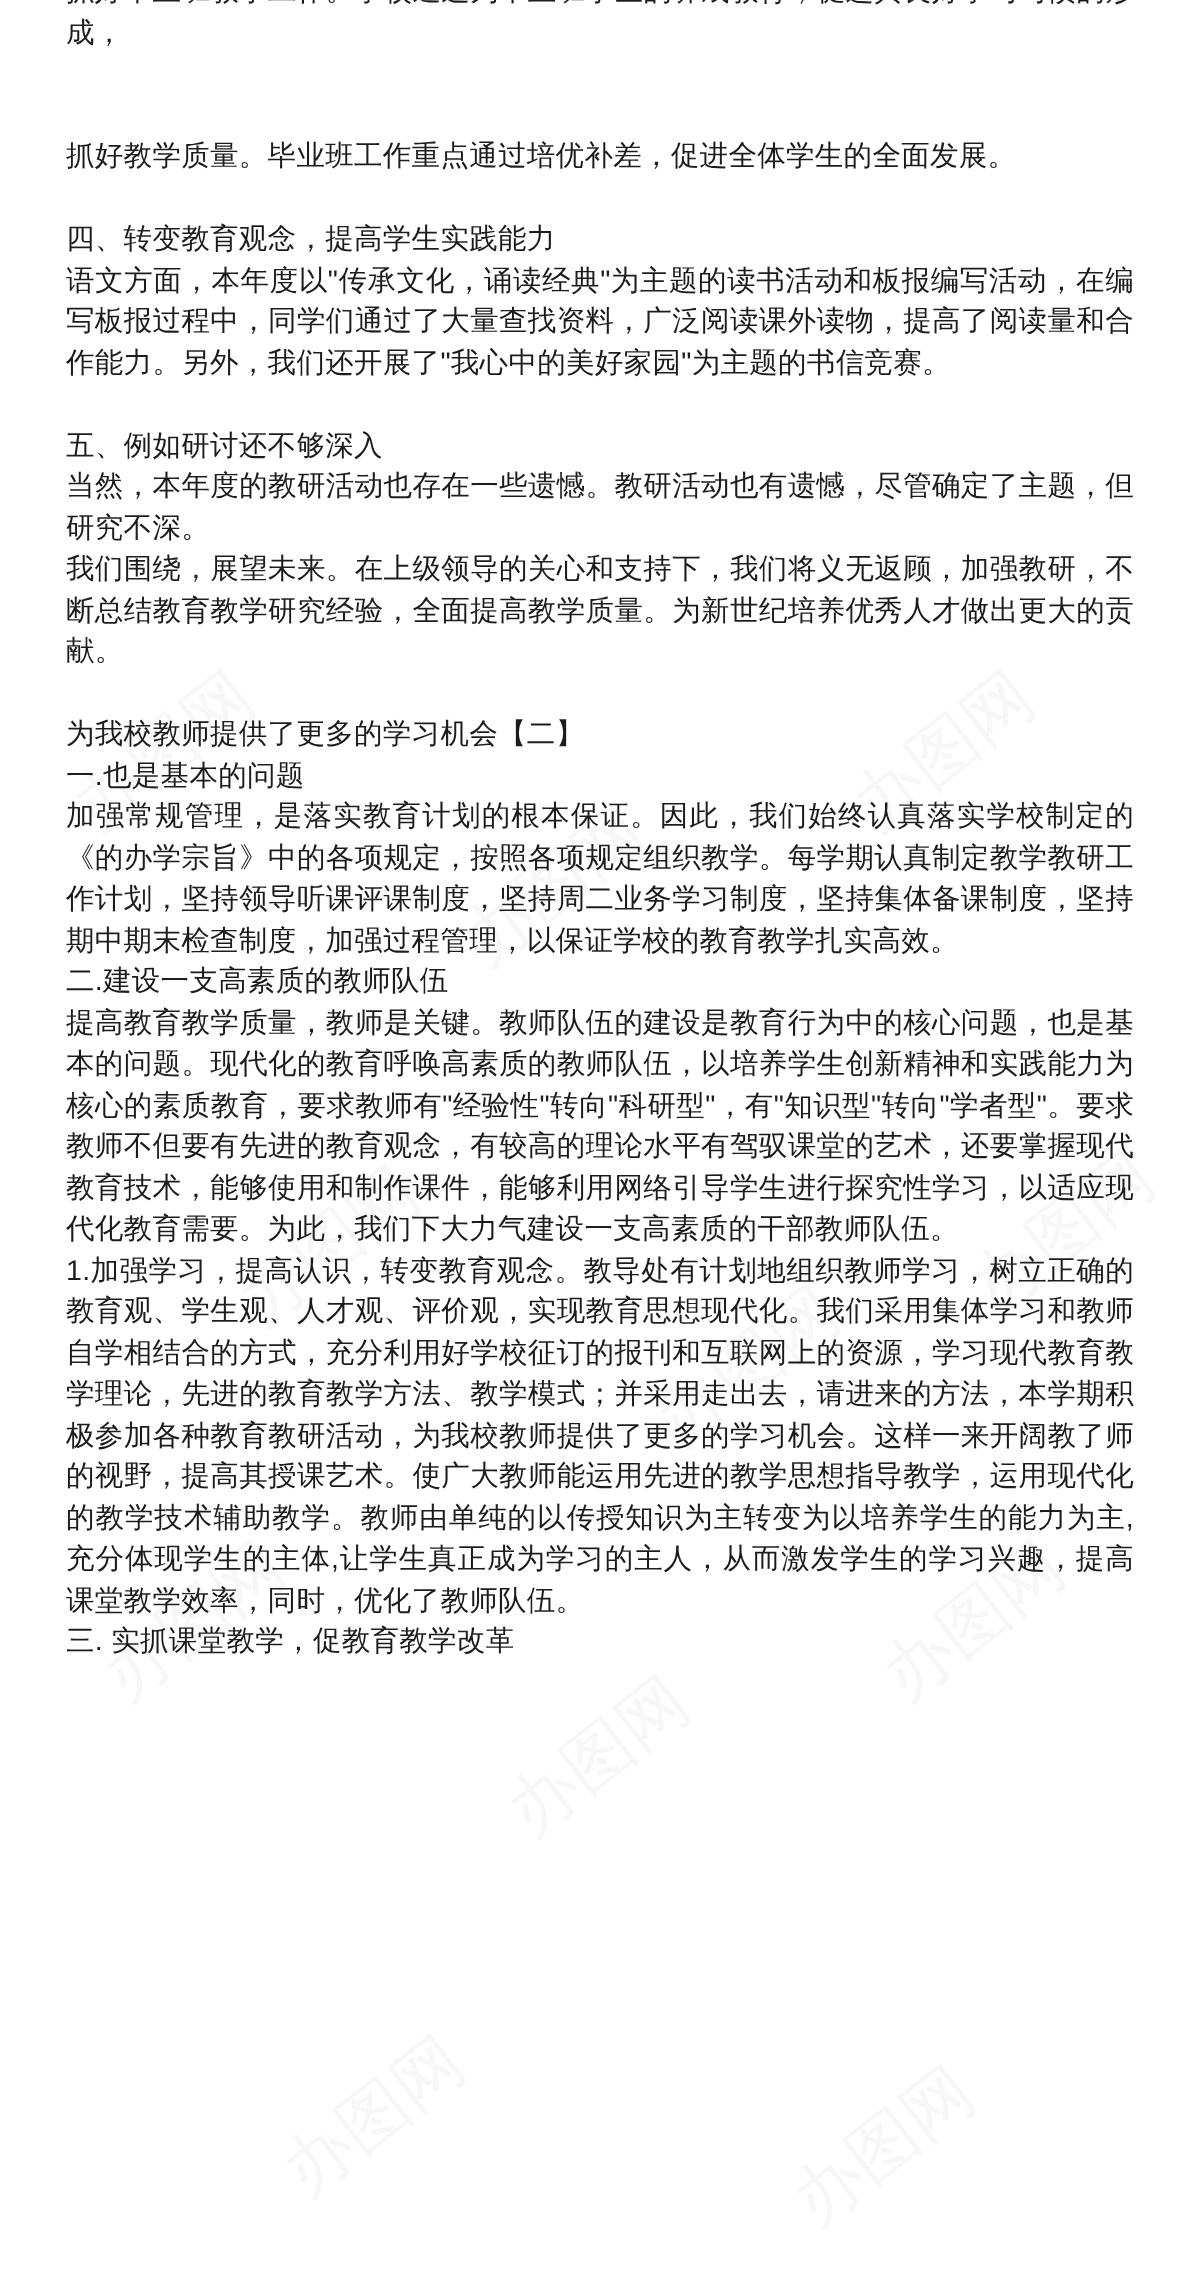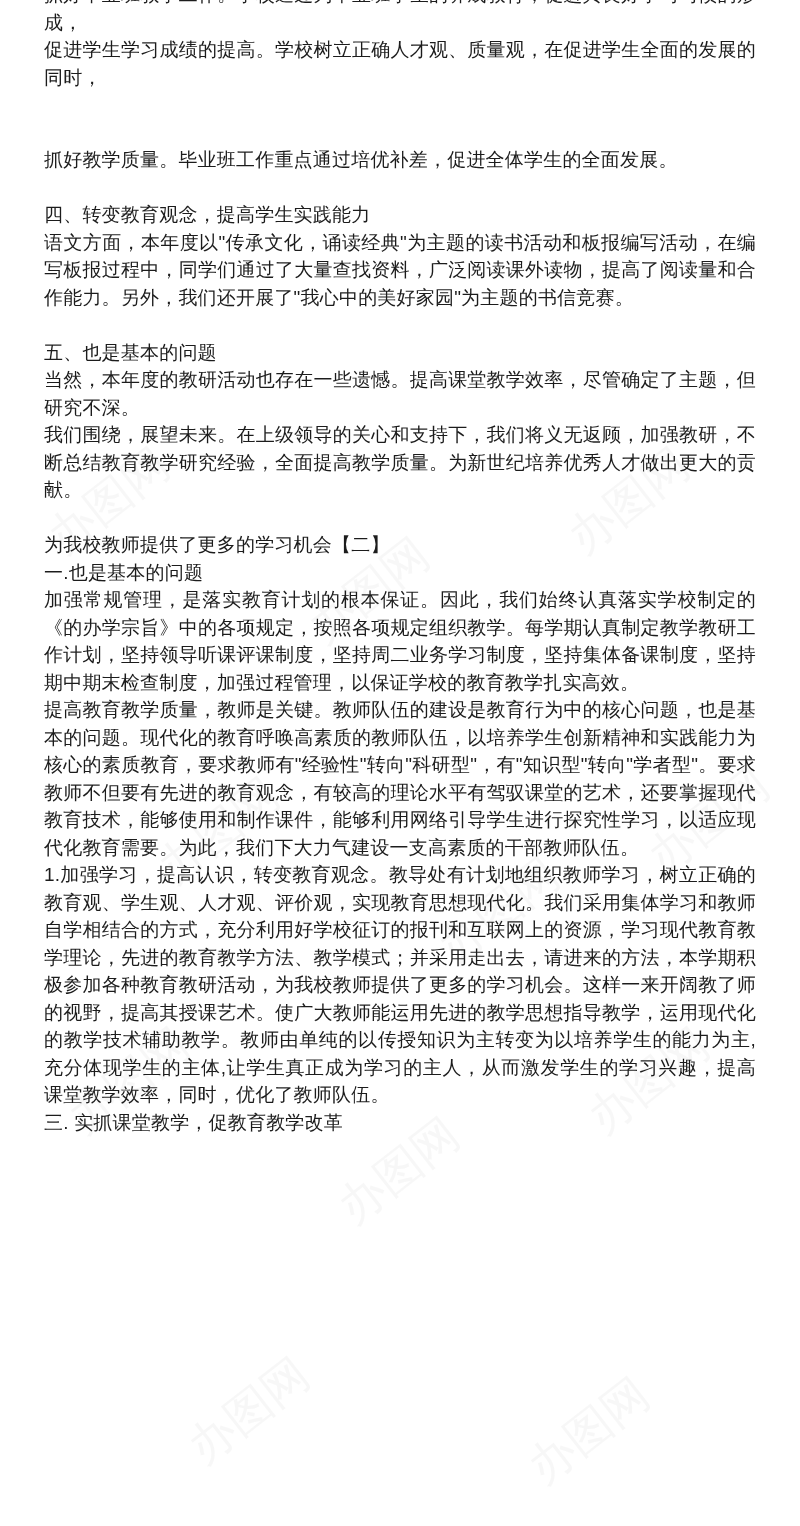--- a/index.html
+++ b/index.html
@@ -65,32 +65,32 @@
     <div class="watermark" style="left: 60px; top: 1050px;">办图网</div>
     <div class="watermark" style="left: 330px; top: 1140px;">办图网</div>
     <div class="watermark" style="left: 580px; top: 1050px;">办图网</div>
     <div class="watermark" style="left: 180px; top: 1380px;">办图网</div>
     <div class="watermark" style="left: 520px; top: 1400px;">办图网</div>
   </div>
 
 <div class="page">
   <div class="doc-body">
       <p class="line clipped">抓好毕业班教学工作。学校通过为毕业班学生的养成教育，促进其良好学习习惯的形成，</p>
-      <p class="line ">促进学生学习成绩的提高。学校树立正确人才观、质量观，在促进学生全面的发展的同时，</p>
       <p class="line blank"></p>
       <p class="line blank"></p>
       <p class="line ">抓好教学质量。毕业班工作重点通过培优补差，促进全体学生的全面发展。</p>
       <p class="line blank"></p>
       <p class="line ">四、转变教育观念，提高学生实践能力</p>
       <p class="line ">语文方面，本年度以"传承文化，诵读经典"为主题的读书活动和板报编写活动，在编写板报过程中，同学们通过了大量查找资料，广泛阅读课外读物，提高了阅读量和合作能力。另外，我们还开展了"我心中的美好家园"为主题的书信竞赛。</p>
       <p class="line blank"></p>
-      <p class="line ">五、也是基本的问题</p>
-      <p class="line ">当然，本年度的教研活动也存在一些遗憾。提高课堂教学效率，尽管确定了主题，但研究不深。</p>
+      <p class="line ">五、例如研讨还不够深入</p>
+      <p class="line ">当然，本年度的教研活动也存在一些遗憾。教研活动也有遗憾，尽管确定了主题，但研究不深。</p>
       <p class="line ">我们围绕，展望未来。在上级领导的关心和支持下，我们将义无返顾，加强教研，不断总结教育教学研究经验，全面提高教学质量。为新世纪培养优秀人才做出更大的贡献。</p>
       <p class="line blank"></p>
       <p class="line ">为我校教师提供了更多的学习机会【二】</p>
       <p class="line ">一.也是基本的问题</p>
       <p class="line ">加强常规管理，是落实教育计划的根本保证。因此，我们始终认真落实学校制定的《的办学宗旨》中的各项规定，按照各项规定组织教学。每学期认真制定教学教研工作计划，坚持领导听课评课制度，坚持周二业务学习制度，坚持集体备课制度，坚持期中期末检查制度，加强过程管理，以保证学校的教育教学扎实高效。</p>
+      <p class="line ">二.建设一支高素质的教师队伍</p>
       <p class="line ">提高教育教学质量，教师是关键。教师队伍的建设是教育行为中的核心问题，也是基本的问题。现代化的教育呼唤高素质的教师队伍，以培养学生创新精神和实践能力为核心的素质教育，要求教师有"经验性"转向"科研型"，有"知识型"转向"学者型"。要求教师不但要有先进的教育观念，有较高的理论水平有驾驭课堂的艺术，还要掌握现代教育技术，能够使用和制作课件，能够利用网络引导学生进行探究性学习，以适应现代化教育需要。为此，我们下大力气建设一支高素质的干部教师队伍。</p>
       <p class="line ">1.加强学习，提高认识，转变教育观念。教导处有计划地组织教师学习，树立正确的教育观、学生观、人才观、评价观，实现教育思想现代化。我们采用集体学习和教师自学相结合的方式，充分利用好学校征订的报刊和互联网上的资源，学习现代教育教学理论，先进的教育教学方法、教学模式；并采用走出去，请进来的方法，本学期积极参加各种教育教研活动，为我校教师提供了更多的学习机会。这样一来开阔教了师的视野，提高其授课艺术。使广大教师能运用先进的教学思想指导教学，运用现代化的教学技术辅助教学。教师由单纯的以传授知识为主转变为以培养学生的能力为主,充分体现学生的主体,让学生真正成为学习的主人，从而激发学生的学习兴趣，提高课堂教学效率，同时，优化了教师队伍。</p>
       <p class="line ">三. 实抓课堂教学，促教育教学改革</p>
     </div>
 </div>
 
 </body></html>

